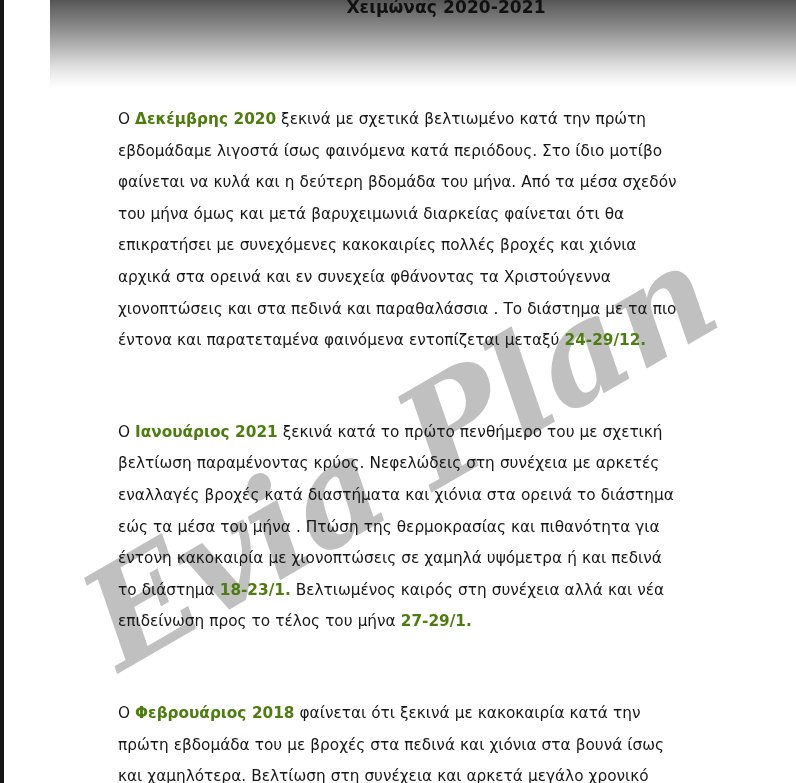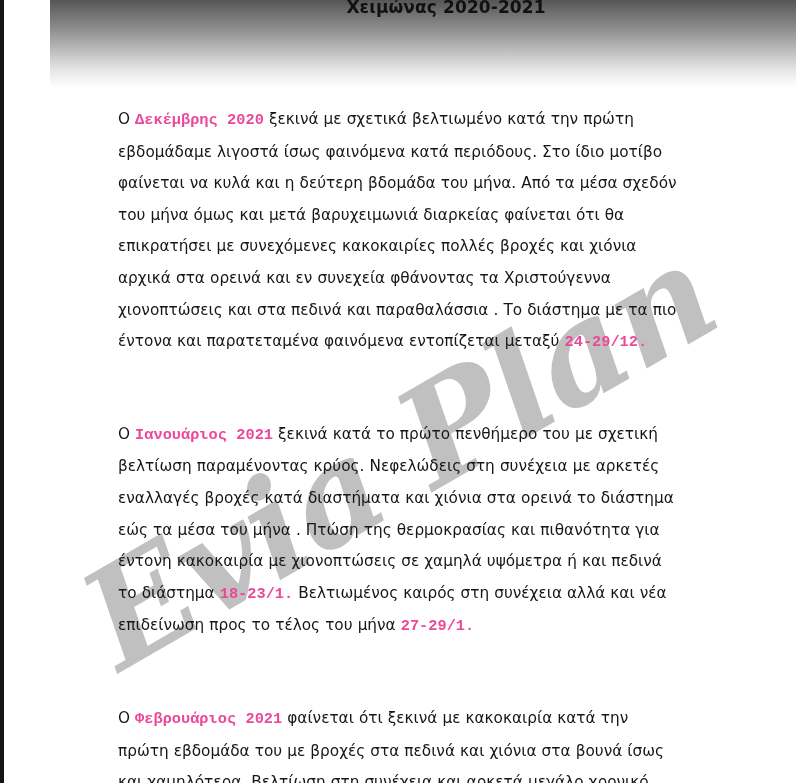--- a/index.html
+++ b/index.html
@@ -118,22 +118,21 @@
     margin: 0;
     word-spacing: 0.2px;
   }
 
   .para + .para {
     margin-top: 60px;
   }
 
   .para b {
     font-weight: 700;
-    color: #ec4899;
-    font-family: Liberation Mono, monospace;
+    color: #4d7c0f;
   }
 </style>
 </head>
 <body>
 
 <div class="page">
 
   <div class="left-rule"></div>
 
   <div class="header-band">
@@ -148,17 +147,17 @@
 
     <p class="para">
       <span>Ο </span><b>Δεκέμβρης 2020</b><span> ξεκινά με σχετικά βελτιωμένο κατά την πρώτη εβδομάδαμε λιγοστά ίσως φαινόμενα κατά περιόδους. Στο ίδιο μοτίβο φαίνεται να κυλά και η δεύτερη βδομάδα του μήνα. Από τα μέσα σχεδόν του μήνα όμως και μετά βαρυχειμωνιά διαρκείας φαίνεται ότι θα επικρατήσει με συνεχόμενες  κακοκαιρίες πολλές βροχές και χιόνια αρχικά στα ορεινά και εν συνεχεία φθάνοντας τα Χριστούγεννα χιονοπτώσεις και στα πεδινά και παραθαλάσσια . Το διάστημα με τα πιο έντονα και παρατεταμένα φαινόμενα εντοπίζεται μεταξύ </span><b>24-29/12.</b>
     </p>
 
     <p class="para">
       <span>Ο </span><b>Ιανουάριος 2021</b><span> ξεκινά κατά το πρώτο πενθήμερο του με σχετική βελτίωση παραμένοντας κρύος. Νεφελώδεις στη συνέχεια με αρκετές εναλλαγές  βροχές κατά διαστήματα και χιόνια στα ορεινά το διάστημα εώς τα μέσα του μήνα . Πτώση της θερμοκρασίας και πιθανότητα για έντονη κακοκαιρία με  χιονοπτώσεις σε χαμηλά υψόμετρα ή και πεδινά το διάστημα </span><b>18-23/1.</b><span>  Βελτιωμένος καιρός στη συνέχεια αλλά και νέα επιδείνωση προς το τέλος του μήνα </span><b>27-29/1.</b>
     </p>
 
     <p class="para">
-      <span>Ο </span><b>Φεβρουάριος 2021</b><span> φαίνεται ότι ξεκινά με κακοκαιρία κατά την πρώτη εβδομάδα του με βροχές στα πεδινά και χιόνια στα βουνά ίσως και χαμηλότερα. Βελτίωση στη συνέχεια και αρκετά μεγάλο χρονικό διάστημα δεν αναμένεται κάτι αξιόλογο . Κακοκαιρία προς τις τελευταίες μέρες του μήνα  με αρκετές   βροχές.</span>
+      <span>Ο </span><b>Φεβρουάριος 2018</b><span> φαίνεται ότι ξεκινά με κακοκαιρία κατά την πρώτη εβδομάδα του με βροχές στα πεδινά και χιόνια στα βουνά ίσως και χαμηλότερα. Βελτίωση στη συνέχεια και αρκετά μεγάλο χρονικό διάστημα δεν αναμένεται κάτι αξιόλογο . Κακοκαιρία προς τις τελευταίες μέρες του μήνα  με αρκετές   βροχές.</span>
     </p>
 
   </div>
 </div>
 
 </body></html>

